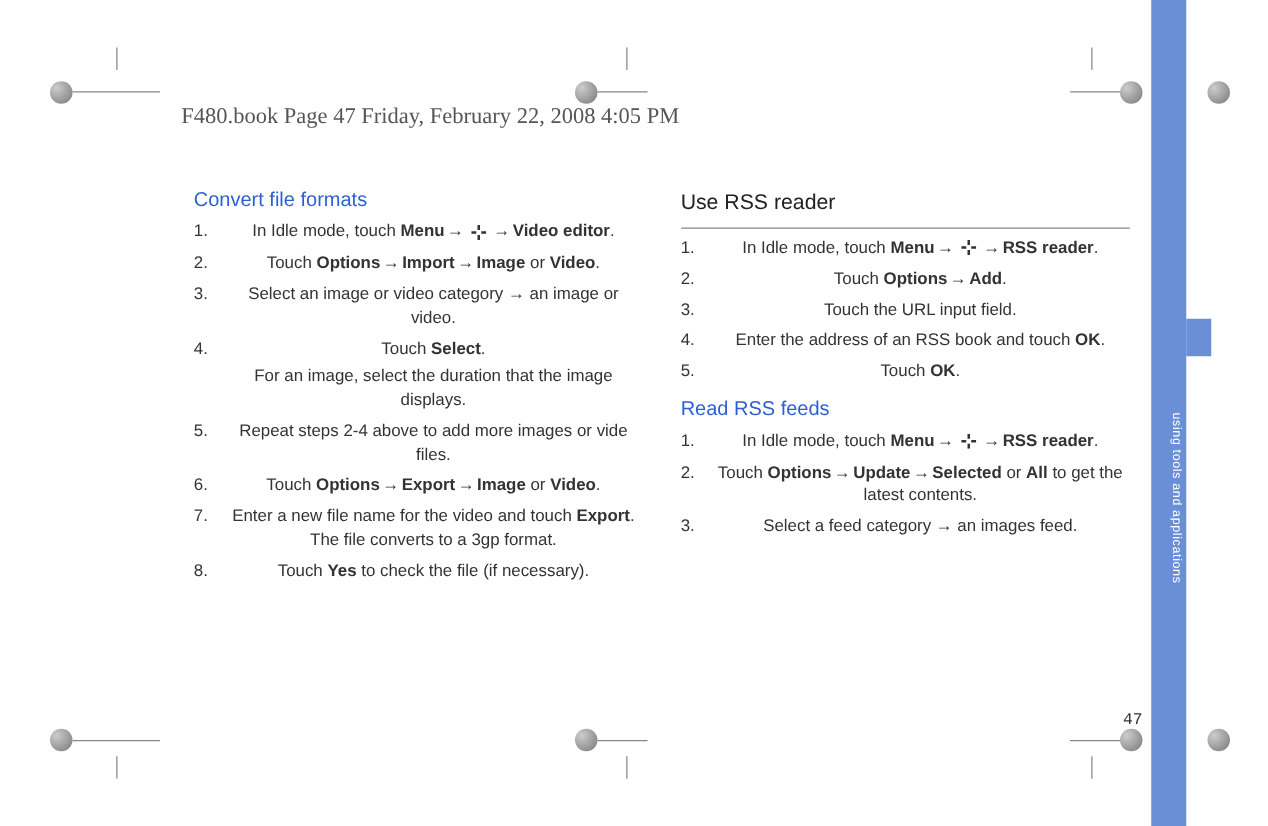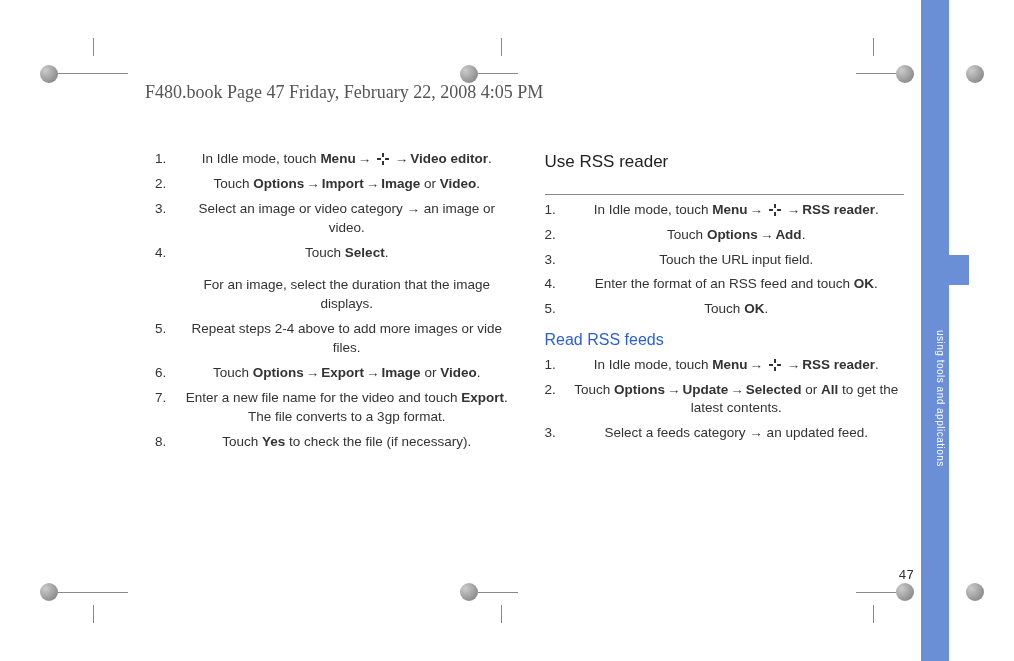--- a/index.html
+++ b/index.html
@@ -95,21 +95,21 @@
     margin-bottom: 4px;
   }
   .h-black {
     font-size: 17px;
     font-weight: 400;
     margin-bottom: 4px;
     color: #222;
   }
   .h-black-line {
     border-bottom: 1px solid #888;
-    padding-bottom: 20px;
+    padding-bottom: 8px;
     margin-bottom: 6px;
   }
   .sub {
     margin-bottom: 10px;
     font-size: 13px;
   }
   ol {
     list-style: none;
     counter-reset: item;
   }
@@ -121,21 +121,21 @@
     text-align: center;
   }
   ol > li::before {
     content: counter(item) ".";
     position: absolute;
     left: 0;
     top: 0;
   }
   ol > li .note {
     display: block;
-    margin-top: 14px;
+    margin-top: 3px;
   }
   b { font-weight: bold; }
   .arrow { padding: 0 2px; }
   .icon-plus {
     display: inline-block;
     width: 12px;
     height: 12px;
     vertical-align: middle;
     position: relative;
   }
@@ -173,20 +173,21 @@
 <div class="crop-line-h" style="right:118px; bottom:68px; width:40px;"></div>
 <div class="crop-line-v" style="right:140px; bottom:38px;"></div>
 
 <div class="crop-dot" style="right:30px; top:65px;"></div>
 <div class="crop-dot" style="right:30px; bottom:60px;"></div>
 
 <div class="header-text">F480.book  Page 47  Friday, February 22, 2008  4:05 PM</div>
 
 <div class="content">
   <div class="col">
+    <div class="h-blue">Convert file formats</div>
     <ol>
       <li>
         <span>In Idle mode, touch </span><b>Menu</b><span class="arrow">→</span>
         <span class="icon-plus"><svg viewBox="0 0 12 12">
               <rect x="5" y="0" width="2" height="4" fill="#333"></rect>
               <rect x="5" y="8" width="2" height="4" fill="#333"></rect>
               <rect x="0" y="5" width="4" height="2" fill="#333"></rect>
               <rect x="8" y="5" width="4" height="2" fill="#333"></rect>
             </svg></span>
         <span class="arrow">→</span><b>Video editor</b>.
@@ -224,21 +225,21 @@
               <rect x="0" y="5" width="4" height="2" fill="#333"></rect>
               <rect x="8" y="5" width="4" height="2" fill="#333"></rect>
             </svg></span>
         <span class="arrow">→</span><b>RSS reader</b>.
       </li>
       <li>
         <span>Touch </span><b>Options</b><span class="arrow">→</span><b>Add</b>.
       </li>
       <li>Touch the URL input field.</li>
       <li>
-        <span>Enter the format of an RSS feed and touch </span><b>OK</b>.
+        <span>Enter the address of an RSS book and touch </span><b>OK</b>.
       </li>
       <li>
         <span>Touch </span><b>OK</b>.
       </li>
     </ol>
 
     <div class="h-blue" style="margin-top:10px;">Read RSS feeds</div>
     <ol>
       <li>
         <span>In Idle mode, touch </span><b>Menu</b><span class="arrow">→</span>
@@ -246,16 +247,16 @@
               <rect x="5" y="0" width="2" height="4" fill="#333"></rect>
               <rect x="5" y="8" width="2" height="4" fill="#333"></rect>
               <rect x="0" y="5" width="4" height="2" fill="#333"></rect>
               <rect x="8" y="5" width="4" height="2" fill="#333"></rect>
             </svg></span>
         <span class="arrow">→</span><b>RSS reader</b>.
       </li>
       <li>
         <span>Touch </span><b>Options</b><span class="arrow">→</span><b>Update</b><span class="arrow">→</span><b>Selected</b><span> or </span><b>All</b><span> to get the latest contents.</span>
       </li>
-      <li>Select a feeds category → an updated feed.</li>
+      <li>Select a feed category → an images feed.</li>
     </ol>
   </div>
 </div>
 
 </body></html>

